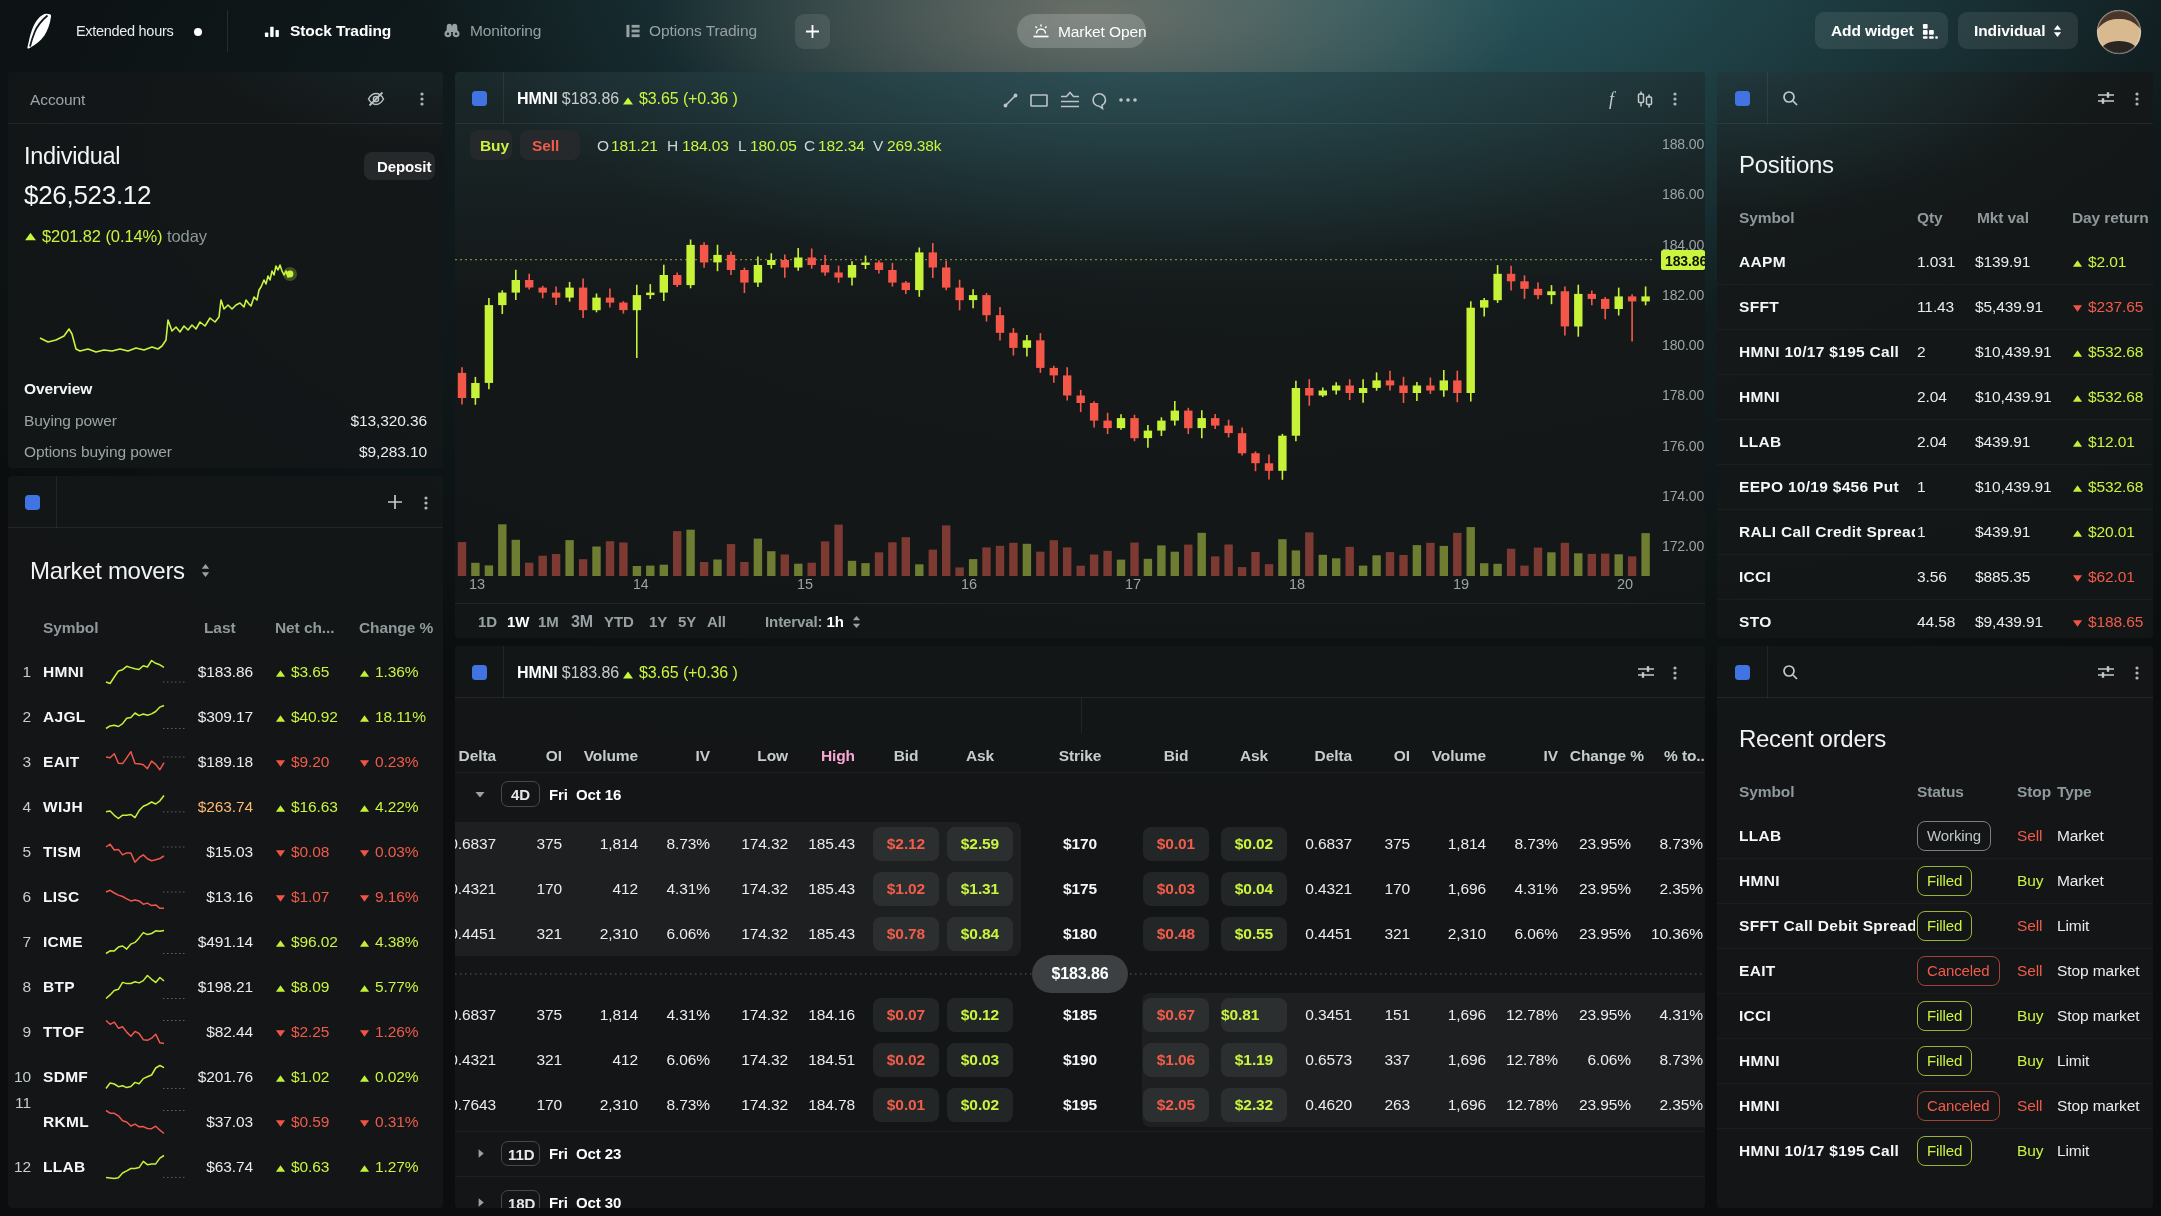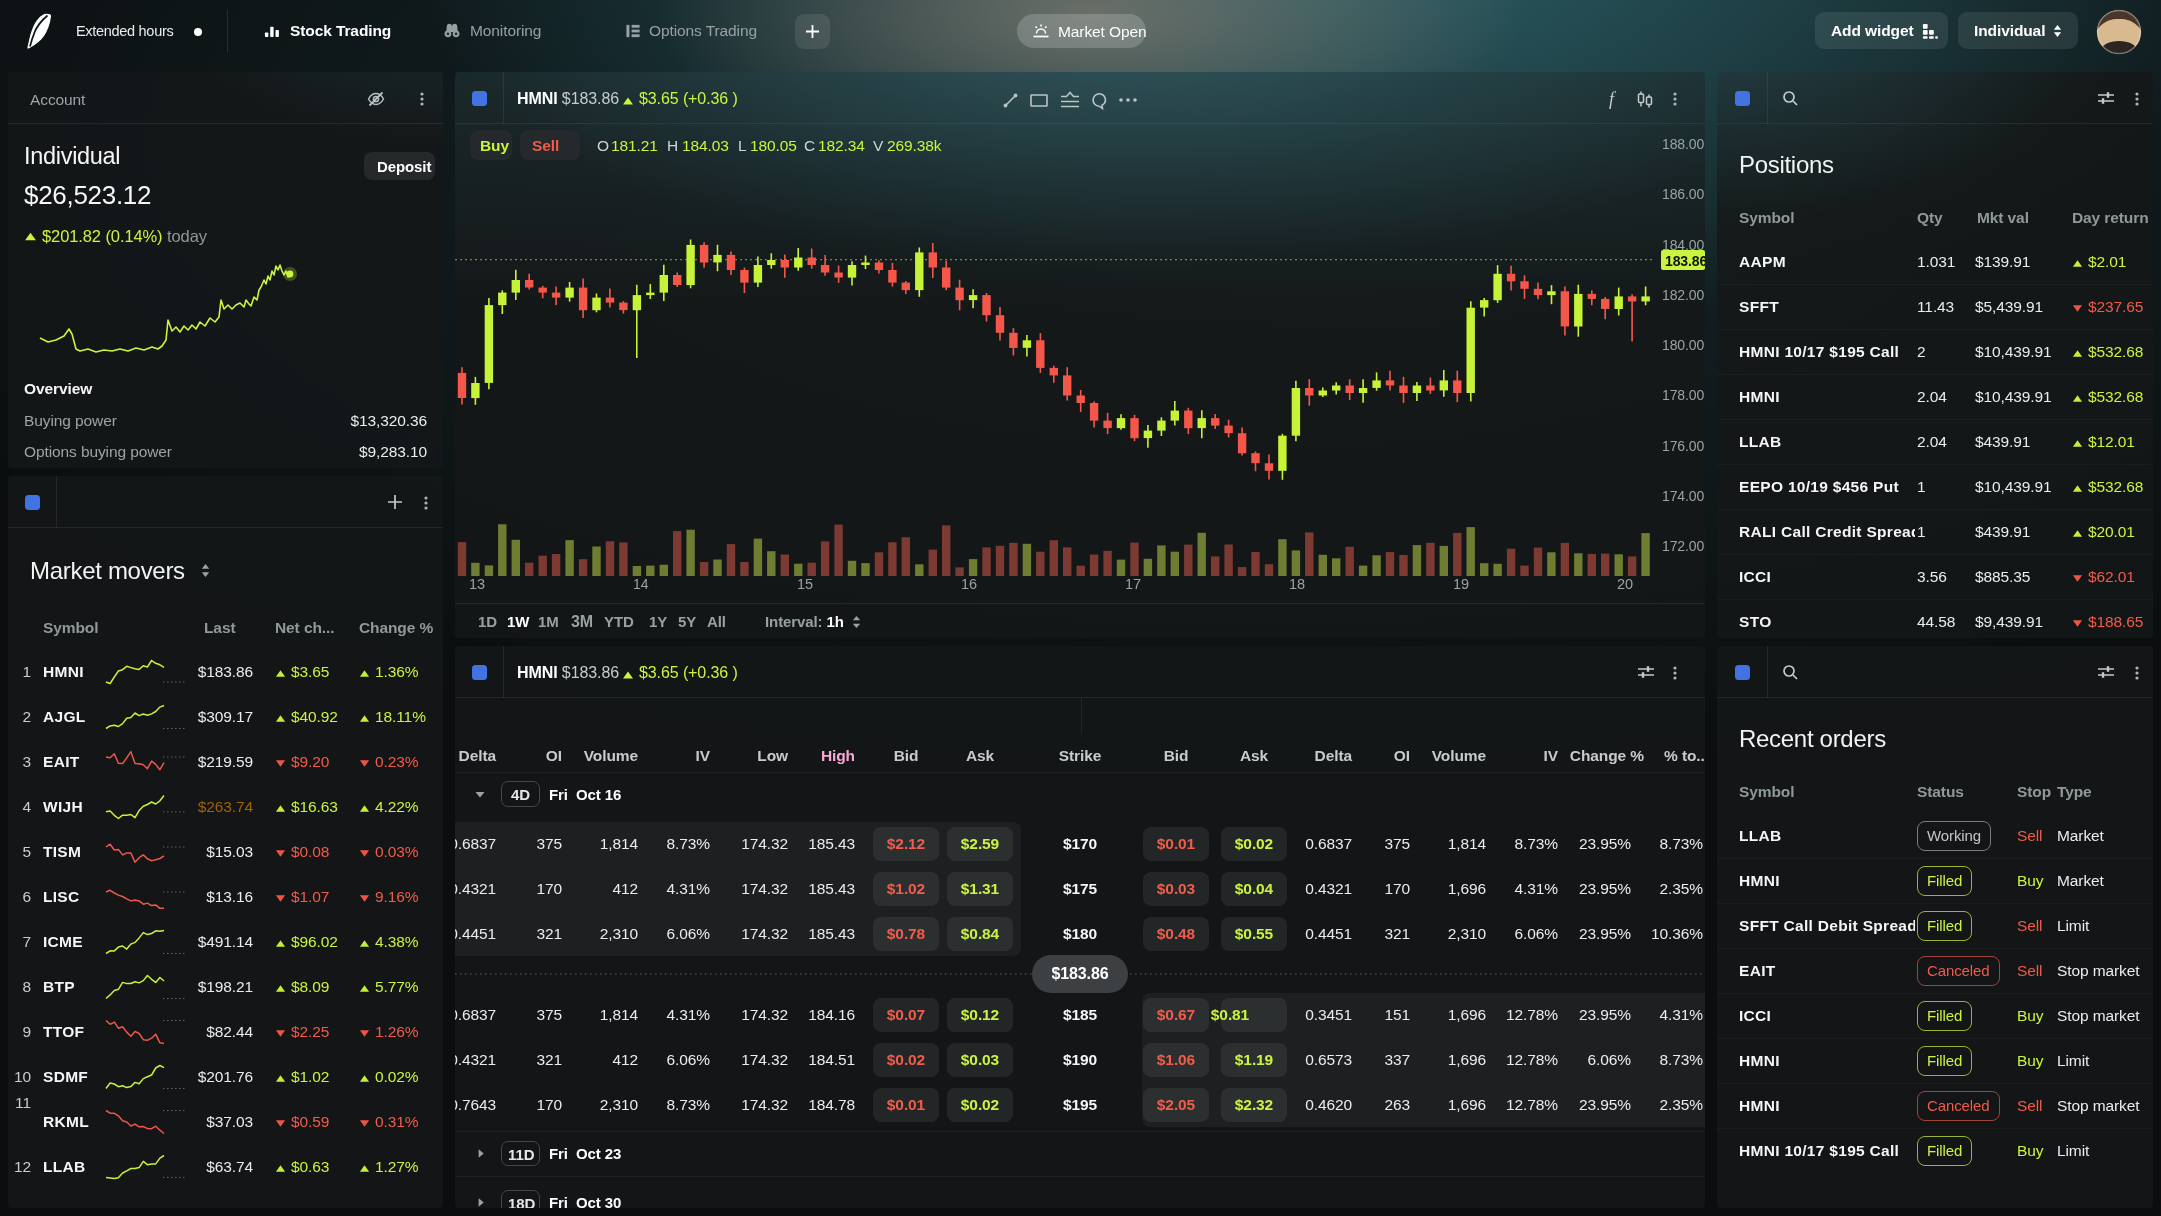--- a/index.html
+++ b/index.html
@@ -189,36 +189,36 @@
     <div class="abs" style="left:351px;top:234px"><svg width="11" height="11" viewBox="0 0 12 12">
         <path d="M6 2.5 L11 9.5 L1 9.5 Z" fill="#c3ef37"></path>
       </svg></div>
     <div class="abs lime" style="left:367px;top:232px">18.11%</div>
     <div class="abs" style="left:0px;top:277px;width:23px;text-align:right;color:#c6cdcd">3</div>
     <div class="abs sym" style="left:35px;top:277px">EAIT</div>
     <div class="abs" style="left:98px;top:273px"><svg width="79" height="26" style="overflow:visible">
         <line x1="57" y1="8.0" x2="79" y2="8.0" stroke="#5b6263" stroke-width="1" stroke-dasharray="1.5,2.5"></line>
         <polyline points="0.0,8.0 4.1,8.7 8.3,4.8 12.4,14.3 16.6,14.6 20.7,8.9 24.9,2.7 29.0,14.5 33.1,14.7 37.3,15.8 41.4,19.7 45.6,12.1 49.7,15.4 53.9,20.7 58.0,13.7" fill="none" stroke="#f0564b" stroke-width="1.5" stroke-linejoin="round"></polyline>
       </svg></div>
-    <div class="abs" style="left:160px;top:277px;width:85px;text-align:right;color:#e9eded">$219.59</div>
+    <div class="abs" style="left:160px;top:277px;width:85px;text-align:right;color:#e9eded">$189.18</div>
     <div class="abs" style="left:267px;top:279px"><svg width="11" height="11" viewBox="0 0 12 12">
         <path d="M6 9.5 L11 2.5 L1 2.5 Z" fill="#ef5544"></path>
       </svg></div>
     <div class="abs red" style="left:283px;top:277px">$9.20</div>
     <div class="abs" style="left:351px;top:279px"><svg width="11" height="11" viewBox="0 0 12 12">
         <path d="M6 9.5 L11 2.5 L1 2.5 Z" fill="#ef5544"></path>
       </svg></div>
     <div class="abs red" style="left:367px;top:277px">0.23%</div>
     <div class="abs" style="left:0px;top:322px;width:23px;text-align:right;color:#c6cdcd">4</div>
     <div class="abs sym" style="left:35px;top:322px">WIJH</div>
     <div class="abs" style="left:98px;top:318px"><svg width="79" height="26" style="overflow:visible">
         <line x1="57" y1="17.8" x2="79" y2="17.8" stroke="#5b6263" stroke-width="1" stroke-dasharray="1.5,2.5"></line>
         <polyline points="0.0,17.8 4.1,16.9 8.3,21.3 12.4,24.5 16.6,21.2 20.7,21.2 24.9,20.5 29.0,23.6 33.1,16.6 37.3,12.3 41.4,10.5 45.6,8.0 49.7,10.0 53.9,6.8 58.0,1.5" fill="none" stroke="#c6f238" stroke-width="1.5" stroke-linejoin="round"></polyline>
       </svg></div>
-    <div class="abs" style="left:160px;top:322px;width:85px;text-align:right;color:#a16207">$263.74</div>
+    <div class="abs" style="left:160px;top:322px;width:85px;text-align:right;color:#fdba74">$263.74</div>
     <div class="abs" style="left:267px;top:324px"><svg width="11" height="11" viewBox="0 0 12 12">
         <path d="M6 2.5 L11 9.5 L1 9.5 Z" fill="#c3ef37"></path>
       </svg></div>
     <div class="abs lime" style="left:283px;top:322px">$16.63</div>
     <div class="abs" style="left:351px;top:324px"><svg width="11" height="11" viewBox="0 0 12 12">
         <path d="M6 2.5 L11 9.5 L1 9.5 Z" fill="#c3ef37"></path>
       </svg></div>
     <div class="abs lime" style="left:367px;top:322px">4.22%</div>
     <div class="abs" style="left:0px;top:367px;width:23px;text-align:right;color:#c6cdcd">5</div>
     <div class="abs sym" style="left:35px;top:367px">TISM</div>
@@ -820,21 +820,21 @@
     <div class="abs" style="left:213px;top:360px;width:120px;text-align:right;color:#e9eded">174.32</div>
     <div class="abs" style="left:280px;top:360px;width:120px;text-align:right;color:#e9eded">184.16</div>
     <div class="abs" style="left:418px;top:352px;width:66px;height:34px;border-radius:8px;background:#232627"></div>
     <div class="abs b" style="left:418px;top:360px;width:66px;text-align:center;font-size:15.5px;color:#f25c4a">$0.07</div>
     <div class="abs" style="left:492px;top:352px;width:66px;height:34px;border-radius:8px;background:#232627"></div>
     <div class="abs b" style="left:492px;top:360px;width:66px;text-align:center;font-size:15.5px;color:#c9f43f">$0.12</div>
     <div class="abs b" style="left:575px;top:360px;width:100px;text-align:center;font-size:15.5px;color:#f4f7f6">$185</div>
     <div class="abs" style="left:688px;top:352px;width:66px;height:34px;border-radius:8px;background:#2c2f30"></div>
     <div class="abs b" style="left:688px;top:360px;width:66px;text-align:center;font-size:15.5px;color:#f25c4a">$0.67</div>
     <div class="abs" style="left:766px;top:352px;width:66px;height:34px;border-radius:8px;background:#2c2f30"></div>
-    <div class="abs b" style="left:742px;top:360px;width:66px;text-align:center;font-size:15.5px;color:#c9f43f">$0.81</div>
+    <div class="abs b" style="left:766px;top:360px;width:66px;text-align:left;font-size:15.5px;color:#c9f43f">$0.81</div>
     <div class="abs" style="left:777px;top:360px;width:120px;text-align:right;color:#e9eded">0.3451</div>
     <div class="abs" style="left:835px;top:360px;width:120px;text-align:right;color:#e9eded">151</div>
     <div class="abs" style="left:911px;top:360px;width:120px;text-align:right;color:#e9eded">1,696</div>
     <div class="abs" style="left:983px;top:360px;width:120px;text-align:right;color:#e9eded">12.78%</div>
     <div class="abs" style="left:1056px;top:360px;width:120px;text-align:right;color:#e9eded">23.95%</div>
     <div class="abs" style="left:1128px;top:360px;width:120px;text-align:right;color:#e9eded">4.31%</div>
     <div class="abs" style="left:-79px;top:405px;width:120px;text-align:right;color:#e9eded">0.4321</div>
     <div class="abs" style="left:-13px;top:405px;width:120px;text-align:right;color:#e9eded">321</div>
     <div class="abs" style="left:63px;top:405px;width:120px;text-align:right;color:#e9eded">412</div>
     <div class="abs" style="left:135px;top:405px;width:120px;text-align:right;color:#e9eded">6.06%</div>

